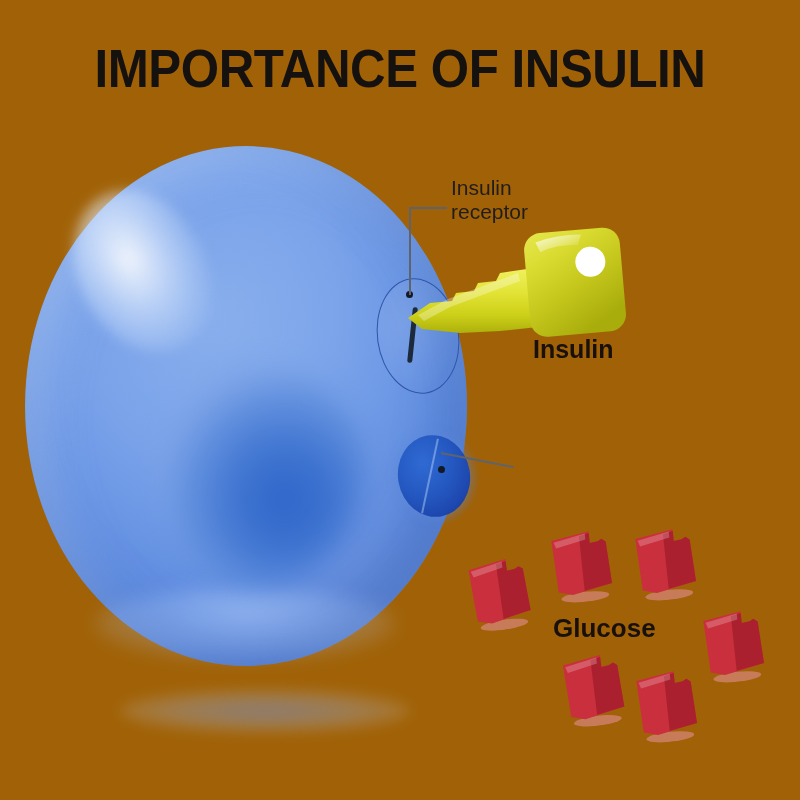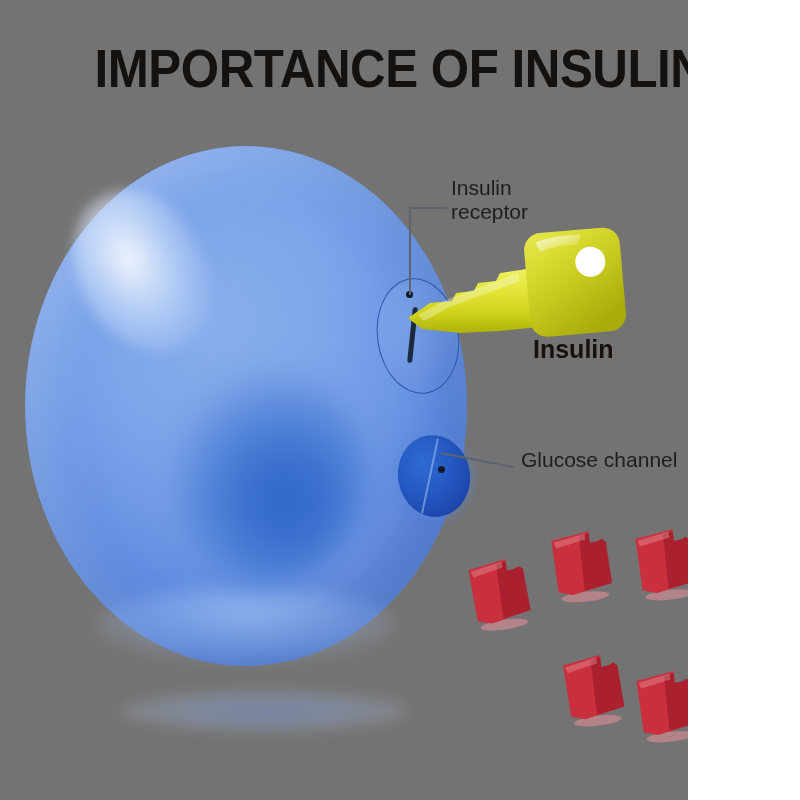--- a/index.html
+++ b/index.html
@@ -6,23 +6,23 @@
   html, body {
     margin: 0;
     padding: 0;
     background: #ffffff;
   }
   body {
     font-family: "Liberation Sans", sans-serif;
   }
   #stage {
     position: relative;
-    width: 688px;
+    width: 800px;
     height: 800px;
-    background: #737373;
+    background: #a16207;
     overflow: hidden;
   }
 
   
   #title {
     position: absolute;
     left: 0;
     top: 42px;
     width: 800px;
     text-align: center;
@@ -319,21 +319,20 @@
 
     <path d="M 18 100 L 48 84 L 118 58 L 120 66 L 50 92 L 24 106 Z" fill="#ffffff" opacity="0.30"></path>
   </svg>
 
   <div id="insulin-label">Insulin</div>
 
   <div id="channel"></div>
   <div id="channel-streak"></div>
   <div id="channel-dot"></div>
   <div id="channel-leader"></div>
-  <div id="channel-label">Glucose channel</div>
 
   <div id="glucose-group">
       <svg class="glucose" viewBox="0 0 68 74" style="left: 466px; top: 556px; transform: rotate(-8deg);">
     <defs></defs>
     <ellipse class="g-shadow" cx="34" cy="69" rx="24" ry="5" fill="#e88f9c" opacity="0.55"></ellipse>
     <path class="g-body" d="M 6 10 L 44 4 L 44 16 L 52 15 L 56 13 L 60 16 L 62 58 L 22 66 L 8 62 Z" fill="#c92f3c"></path>
     <path class="g-shade" d="M 34 8 L 44 6 L 44 16 L 52 15 L 56 13 L 60 16 L 62 58 L 34 63 Z" fill="#8f1422" opacity="0.55"></path>
     <path class="g-hi" d="M 8 12 L 40 6 L 40 12 L 10 18 Z" fill="#ffffff" opacity="0.22"></path>
   </svg>
       <svg class="glucose" viewBox="0 0 68 74" style="left: 548px; top: 528px; transform: rotate(-6deg);">
@@ -366,14 +365,15 @@
   </svg>
       <svg class="glucose" viewBox="0 0 68 74" style="left: 700px; top: 608px; transform: rotate(-6deg);">
     <defs></defs>
     <ellipse class="g-shadow" cx="34" cy="69" rx="24" ry="5" fill="#e88f9c" opacity="0.55"></ellipse>
     <path class="g-body" d="M 6 10 L 44 4 L 44 16 L 52 15 L 56 13 L 60 16 L 62 58 L 22 66 L 8 62 Z" fill="#c92f3c"></path>
     <path class="g-shade" d="M 34 8 L 44 6 L 44 16 L 52 15 L 56 13 L 60 16 L 62 58 L 34 63 Z" fill="#8f1422" opacity="0.55"></path>
     <path class="g-hi" d="M 8 12 L 40 6 L 40 12 L 10 18 Z" fill="#ffffff" opacity="0.22"></path>
   </svg>
     </div>
 
+  <div id="glucose-label">Glucose</div>
 
 </div>
 
 </body></html>

